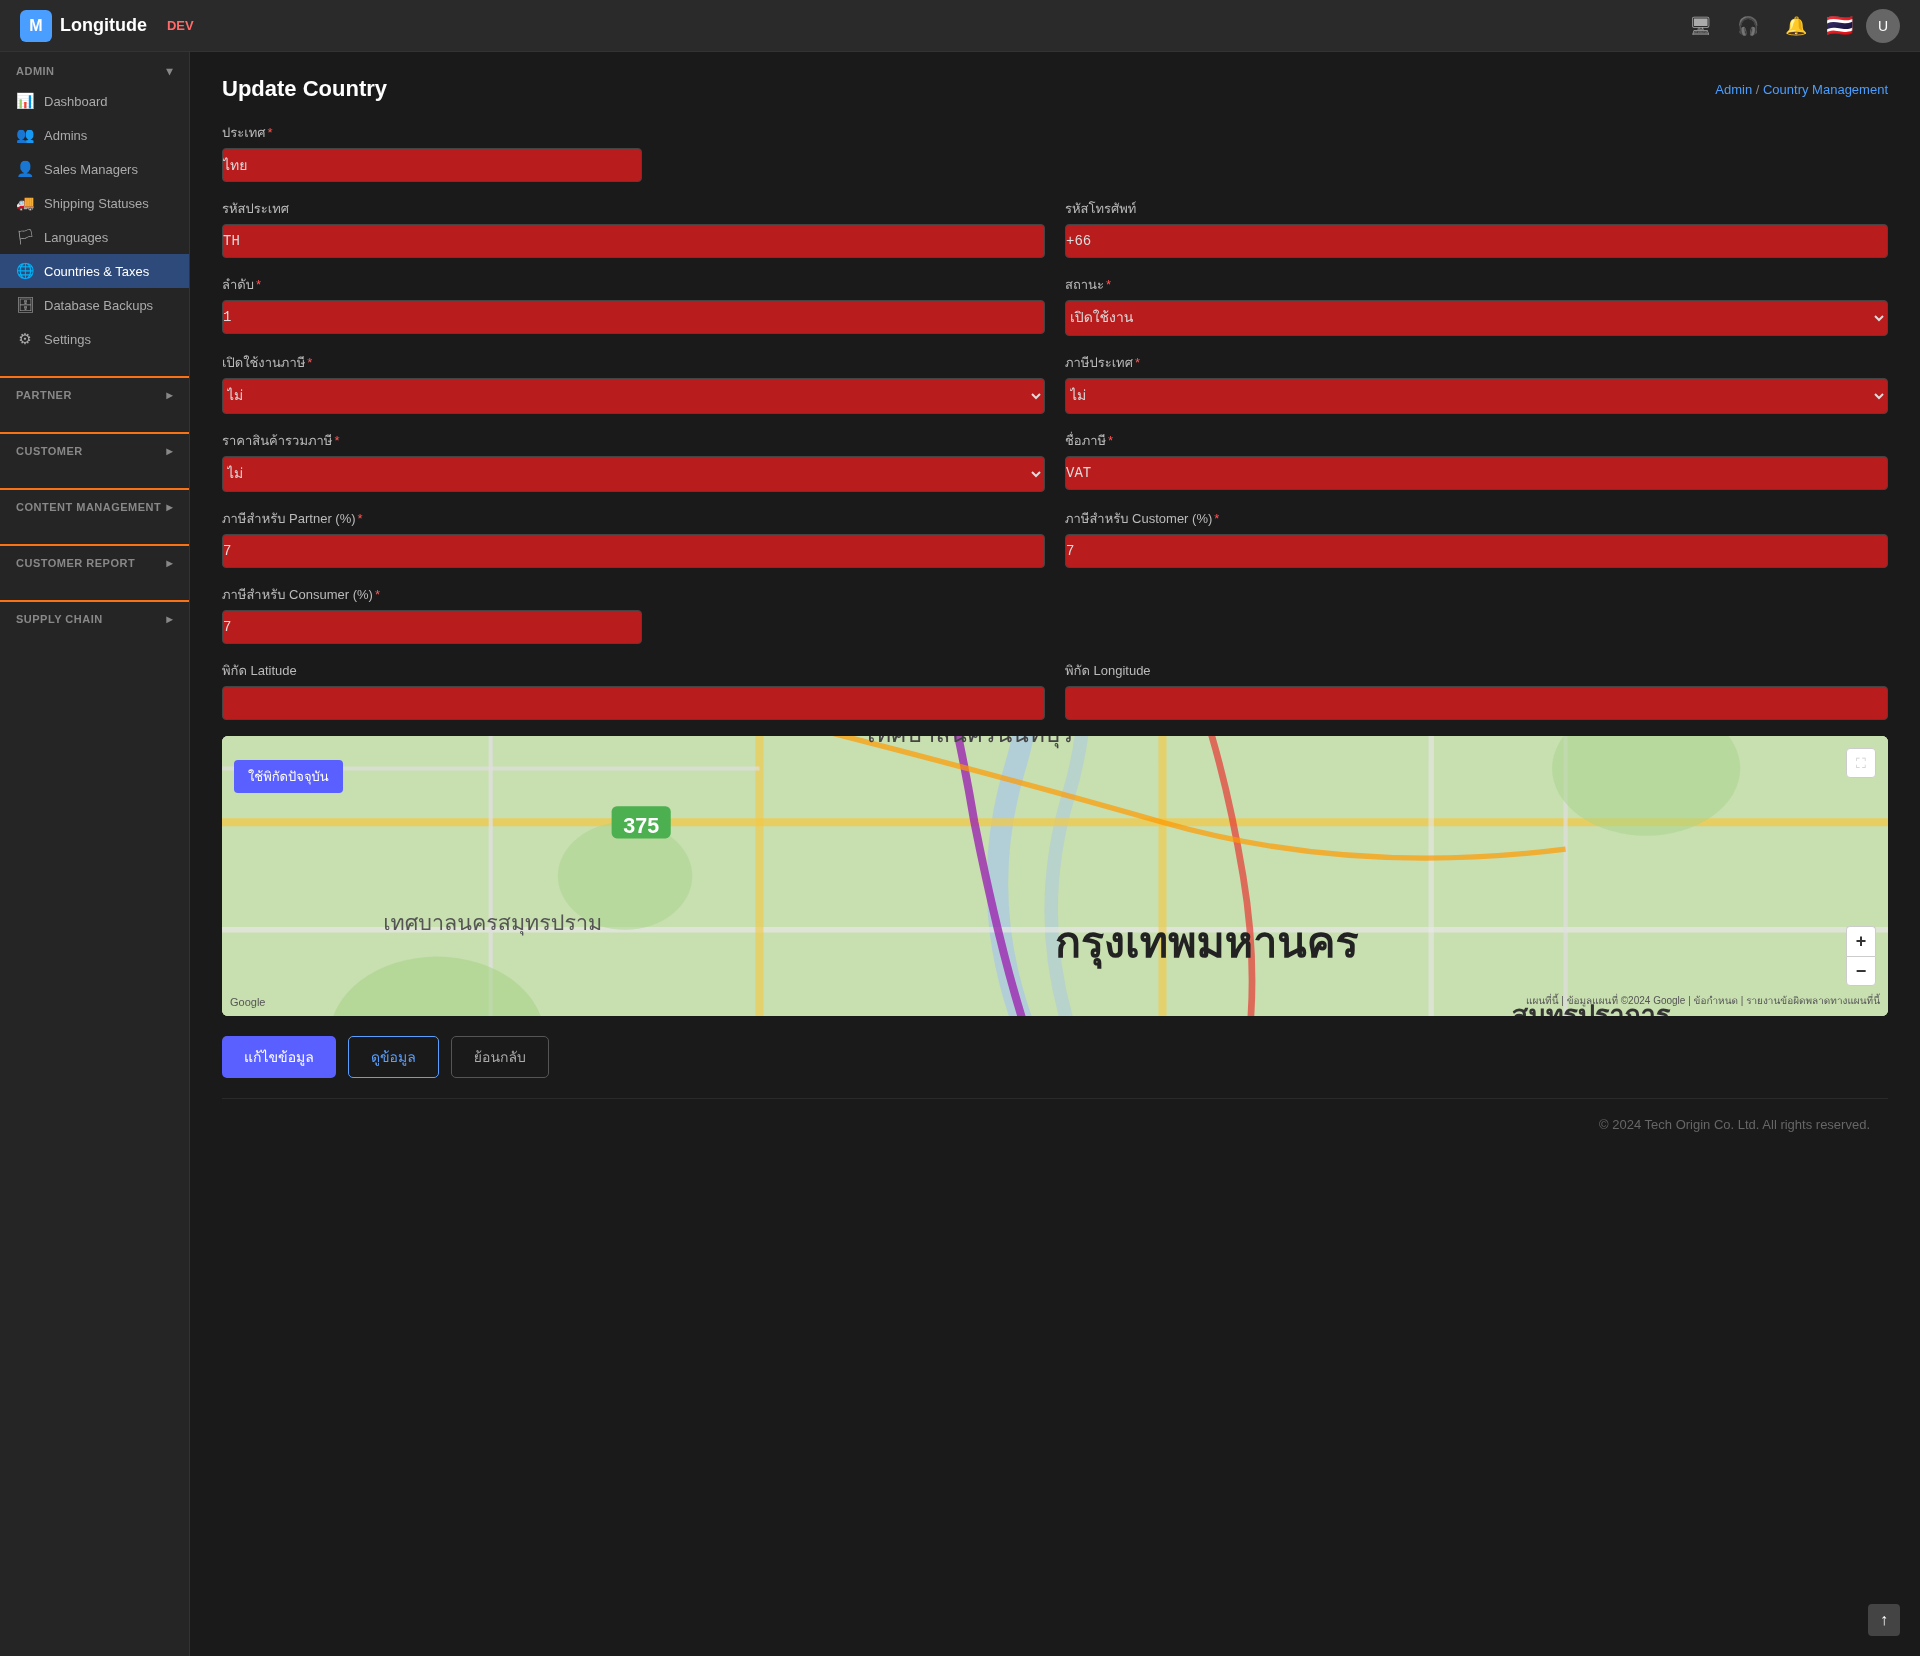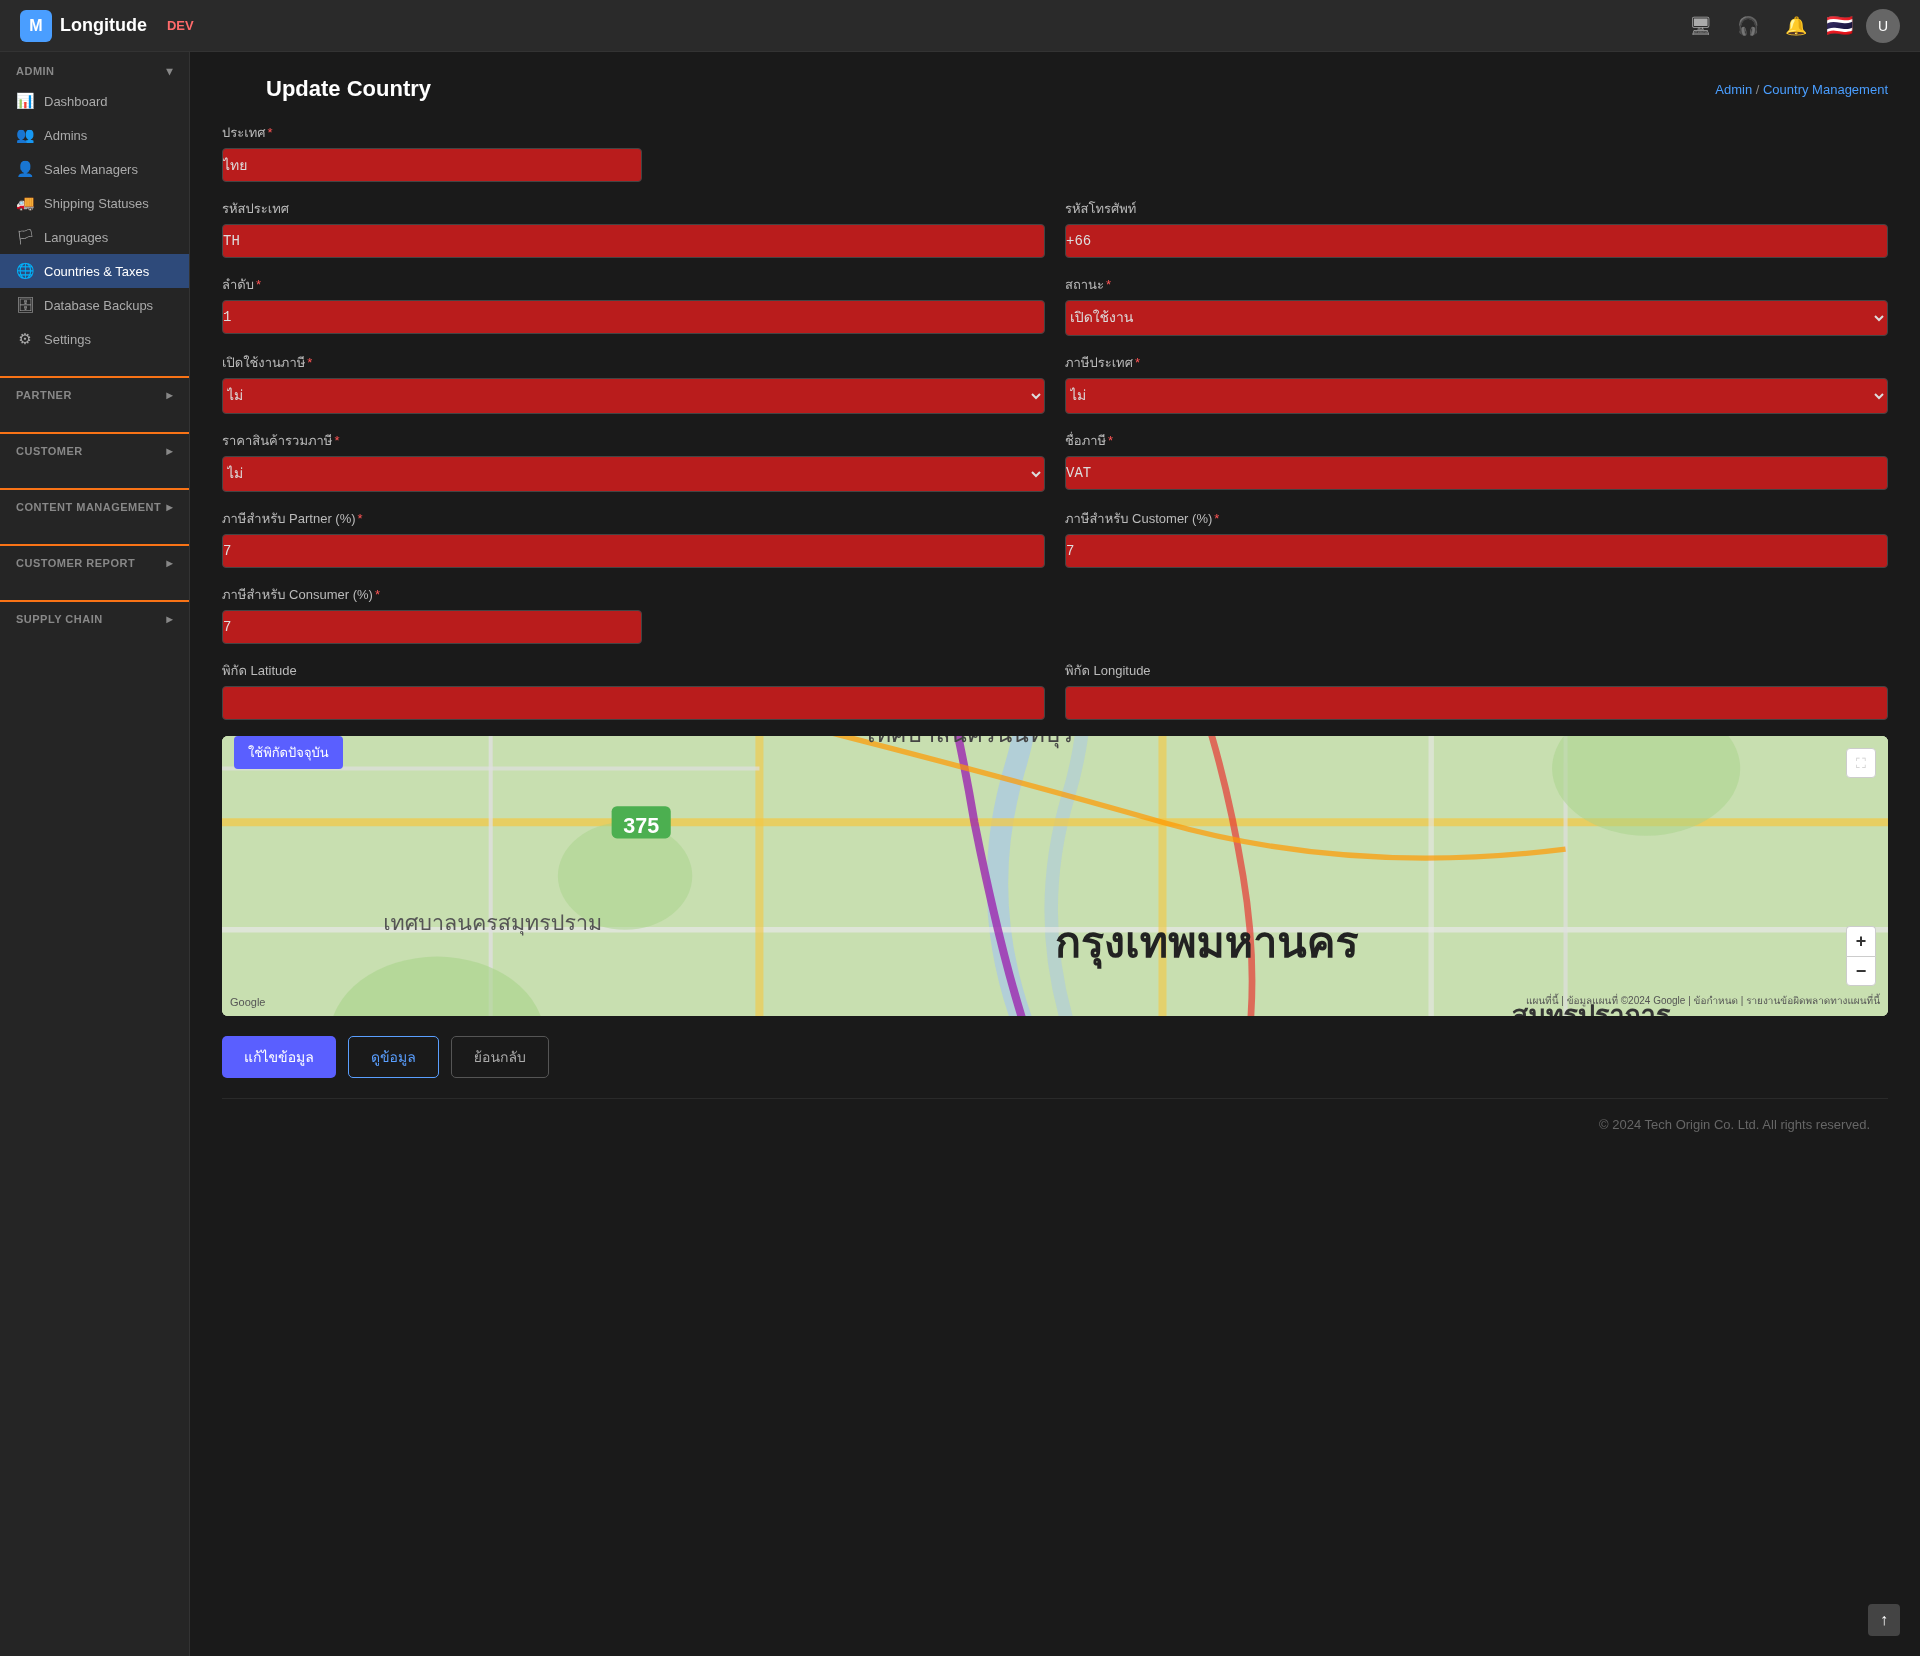--- a/index.html
+++ b/index.html
@@ -73,21 +73,21 @@
       margin-top: 52px;
       padding: 24px 32px;
       min-height: calc(100vh - 52px);
     }
 
     
     .page-header {
       display: flex; align-items: center; justify-content: space-between;
       margin-bottom: 20px;
     }
-    .page-title { font-size: 22px; font-weight: bold; color: #fff; margin-left: 44px; }
+    .page-title { font-size: 22px; font-weight: bold; color: #fff; }
     .breadcrumb { font-size: 13px; color: #888; }
     .breadcrumb a { color: #4a9eff; text-decoration: none; }
 
     
     .form-body { background: transparent; }
     .form-row { display: flex; gap: 20px; margin-bottom: 16px; }
     .form-group { display: flex; flex-direction: column; gap: 5px; flex: 1; }
     .form-label { font-size: 13px; color: #bbb; }
     .form-label .req { color: #ff5555; margin-left: 2px; }
     .form-control {
@@ -103,21 +103,21 @@
       position: relative; height: 280px; background: #b8d4a8;
     }
     .map-inner { width: 100%; height: 100%; position: relative; overflow: hidden; }
     
     .map-bg {
       width: 100%; height: 100%;
       background: #cde0b4;
       position: absolute; top: 0; left: 0;
     }
     .use-location-btn {
-      position: absolute; top: 0; left: 12px;
+      position: absolute; top: 24px; left: 12px;
       background: #5a5fff; color: #fff; border: none; border-radius: 4px;
       padding: 6px 14px; font-size: 13px; cursor: pointer; z-index: 10;
     }
     .map-fullscreen-btn {
       position: absolute; top: 12px; right: 12px;
       background: #fff; border: 1px solid #ccc; border-radius: 4px;
       width: 30px; height: 30px; display: flex; align-items: center; justify-content: center;
       cursor: pointer; z-index: 10; font-size: 14px;
     }
     .map-zoom-btns {

